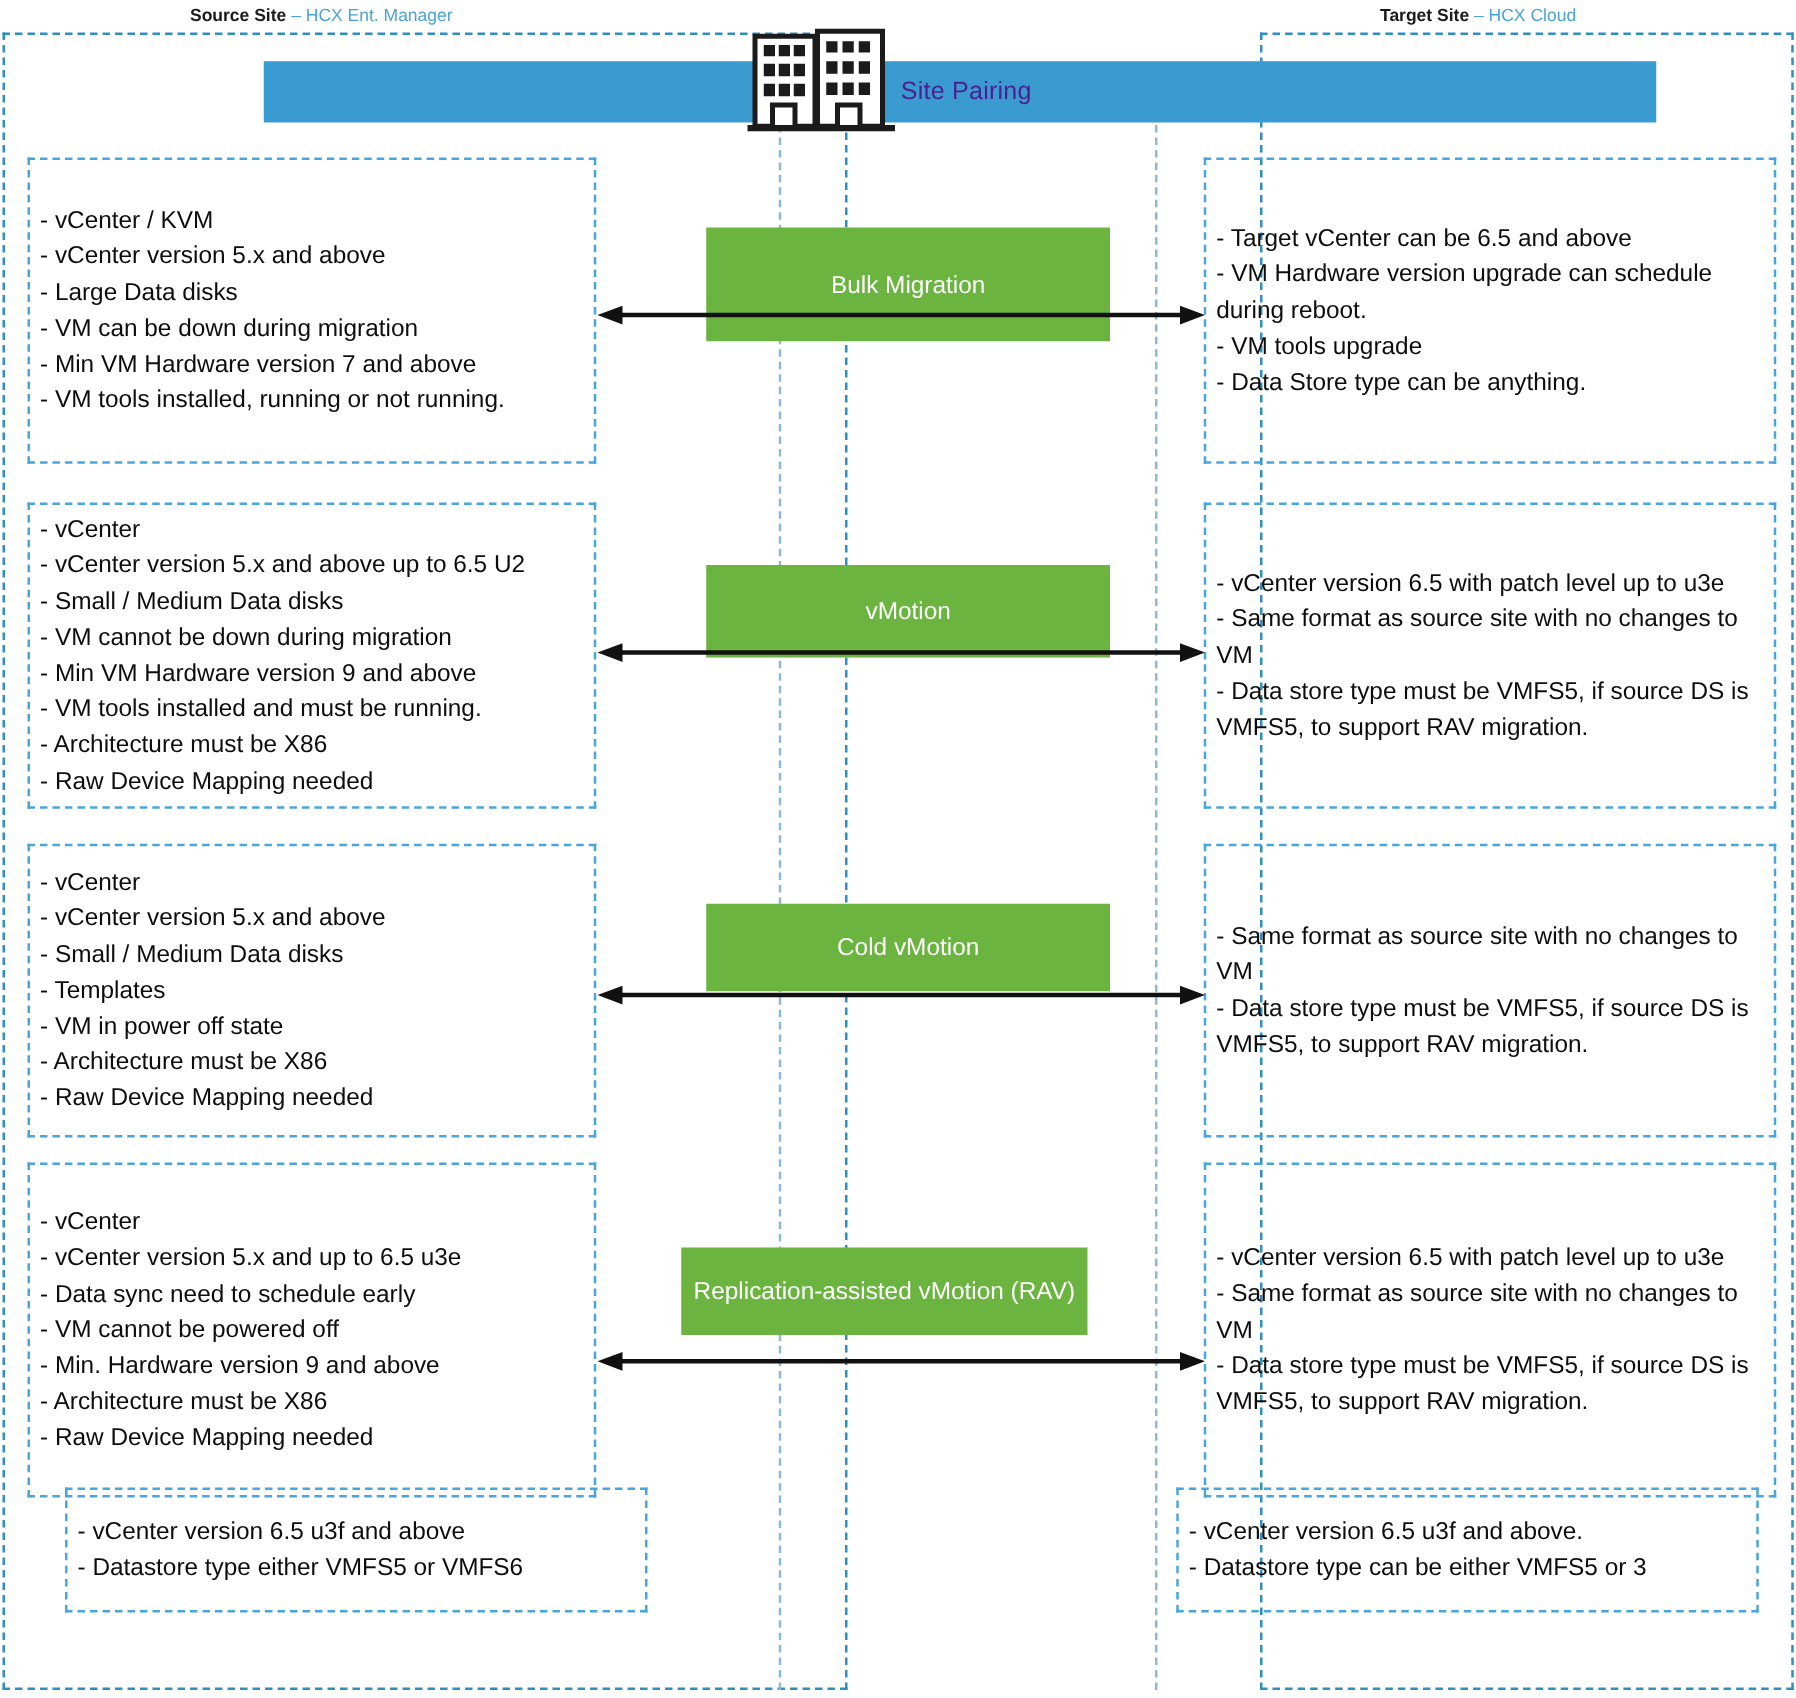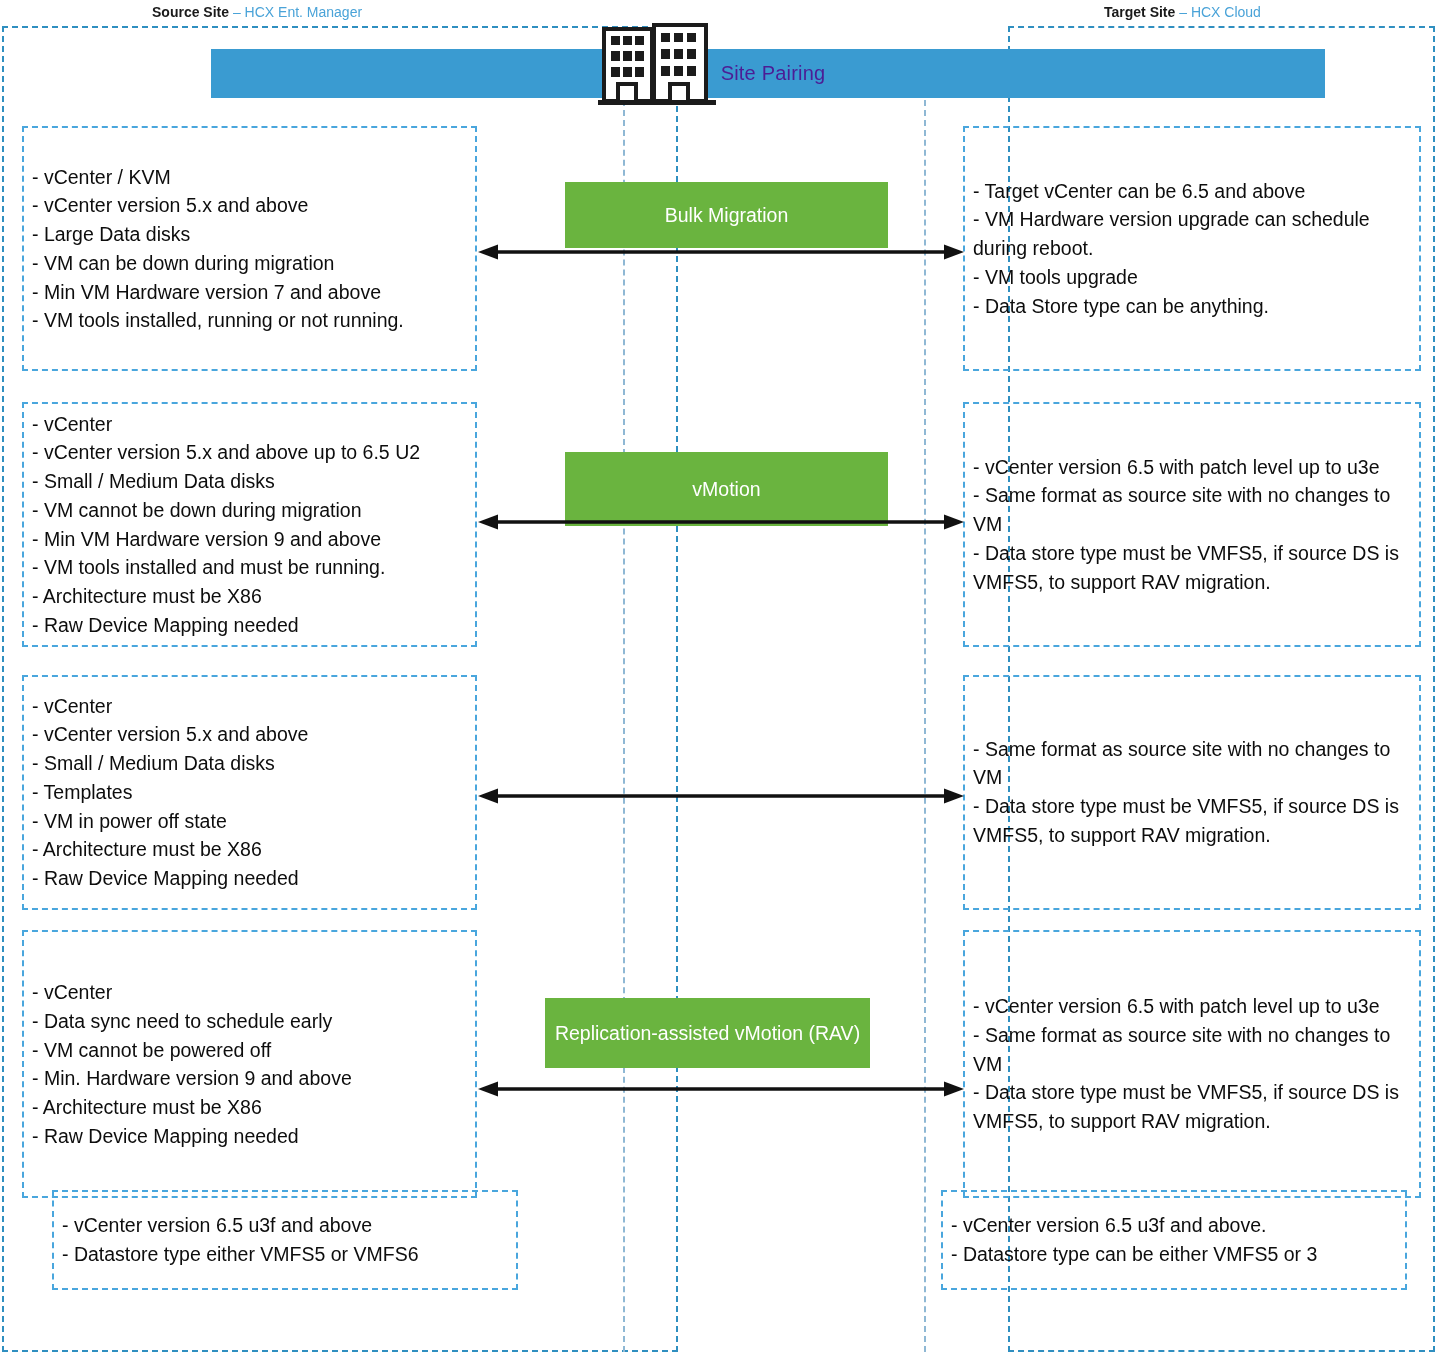--- a/index.html
+++ b/index.html
@@ -127,21 +127,21 @@
     background: #6ab43f;
     color: #ffffff;
     display: flex;
     align-items: center;
     justify-content: center;
     text-align: center;
     font-size: 19.5px;
     line-height: 26px;
     z-index: 4;
   }
-  #mig-box-1 { left: 565px; top: 182px;  width: 323px; height: 66px; }
+  #mig-box-1 { left: 565px; top: 182px;  width: 323px; height: 91px; }
   #mig-box-2 { left: 565px; top: 452px;  width: 323px; height: 74px; }
   #mig-box-3 { left: 565px; top: 723px;  width: 323px; height: 70px; }
   #mig-box-4 { left: 545px; top: 998px;  width: 325px; height: 70px; }
 
   
   .arrow-row {
     position: absolute;
     left: 478px;
     width: 486px;
     height: 18px;
@@ -273,37 +273,41 @@
       <div class="line">- vCenter</div>
       <div class="line">- vCenter version 5.x and above</div>
       <div class="line">- Small / Medium Data disks</div>
       <div class="line">- Templates</div>
       <div class="line">- VM in power off state</div>
       <div class="line">- Architecture must be X86</div>
       <div class="line">- Raw Device Mapping needed</div>
     </div>
   </div>
 
+  <div class="mig-box" id="mig-box-3">
+    <span>Cold vMotion</span>
+  </div>
 
   <svg class="arrow-row" id="arrow-3" viewBox="0 0 486 18" preserveAspectRatio="none">
     <line x1="14" y1="9" x2="472" y2="9" stroke="#111111" stroke-width="3.5"></line>
     <polygon points="0,9 20,1.5 20,16.5" fill="#111111"></polygon>
     <polygon points="486,9 466,1.5 466,16.5" fill="#111111"></polygon>
   </svg>
 
   <div class="req-box" id="tgt-box-3">
     <div class="req-centered req-list-target">
       <div class="line wrap">- Same format as source site with no changes to VM</div>
       <div class="line wrap">- Data store type must be VMFS5, if source DS is VMFS5, to support RAV migration.</div>
     </div>
   </div>
 
   <div class="req-box" id="src-box-4">
     <div class="req-centered">
       <div class="line">- vCenter</div>
+      <div class="line">- vCenter version 5.x and up to 6.5 u3e</div>
       <div class="line">- Data sync need to schedule early</div>
       <div class="line">- VM cannot be powered off</div>
       <div class="line">- Min. Hardware version 9 and above</div>
       <div class="line">- Architecture must be X86</div>
       <div class="line">- Raw Device Mapping needed</div>
     </div>
   </div>
 
   <div class="mig-box" id="mig-box-4">
     <span>Replication-assisted vMotion (RAV)</span>

